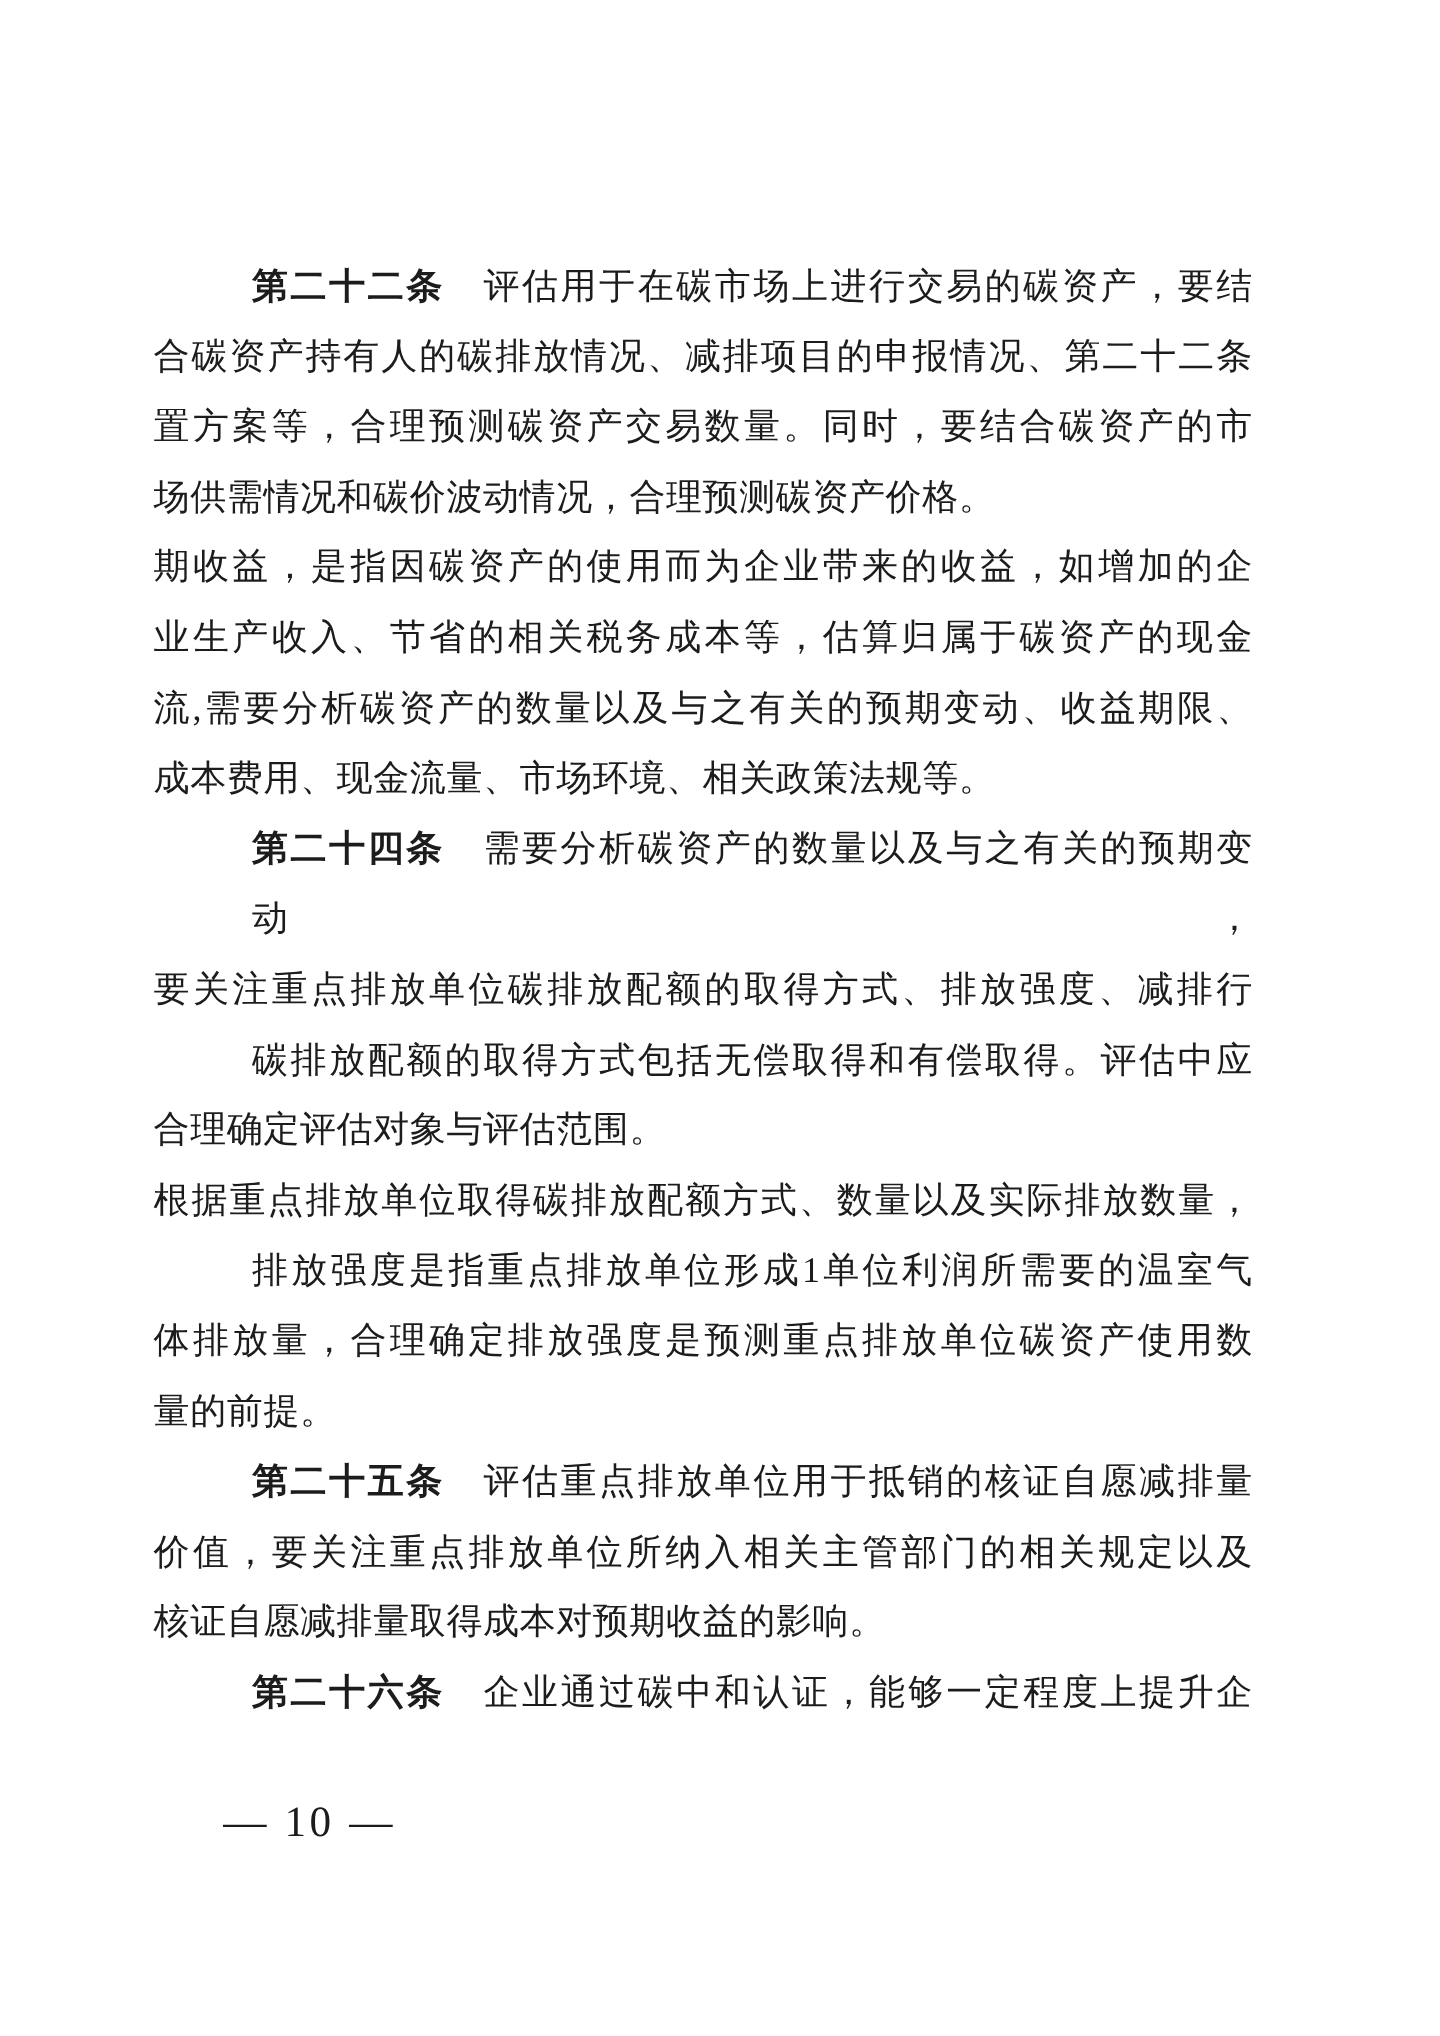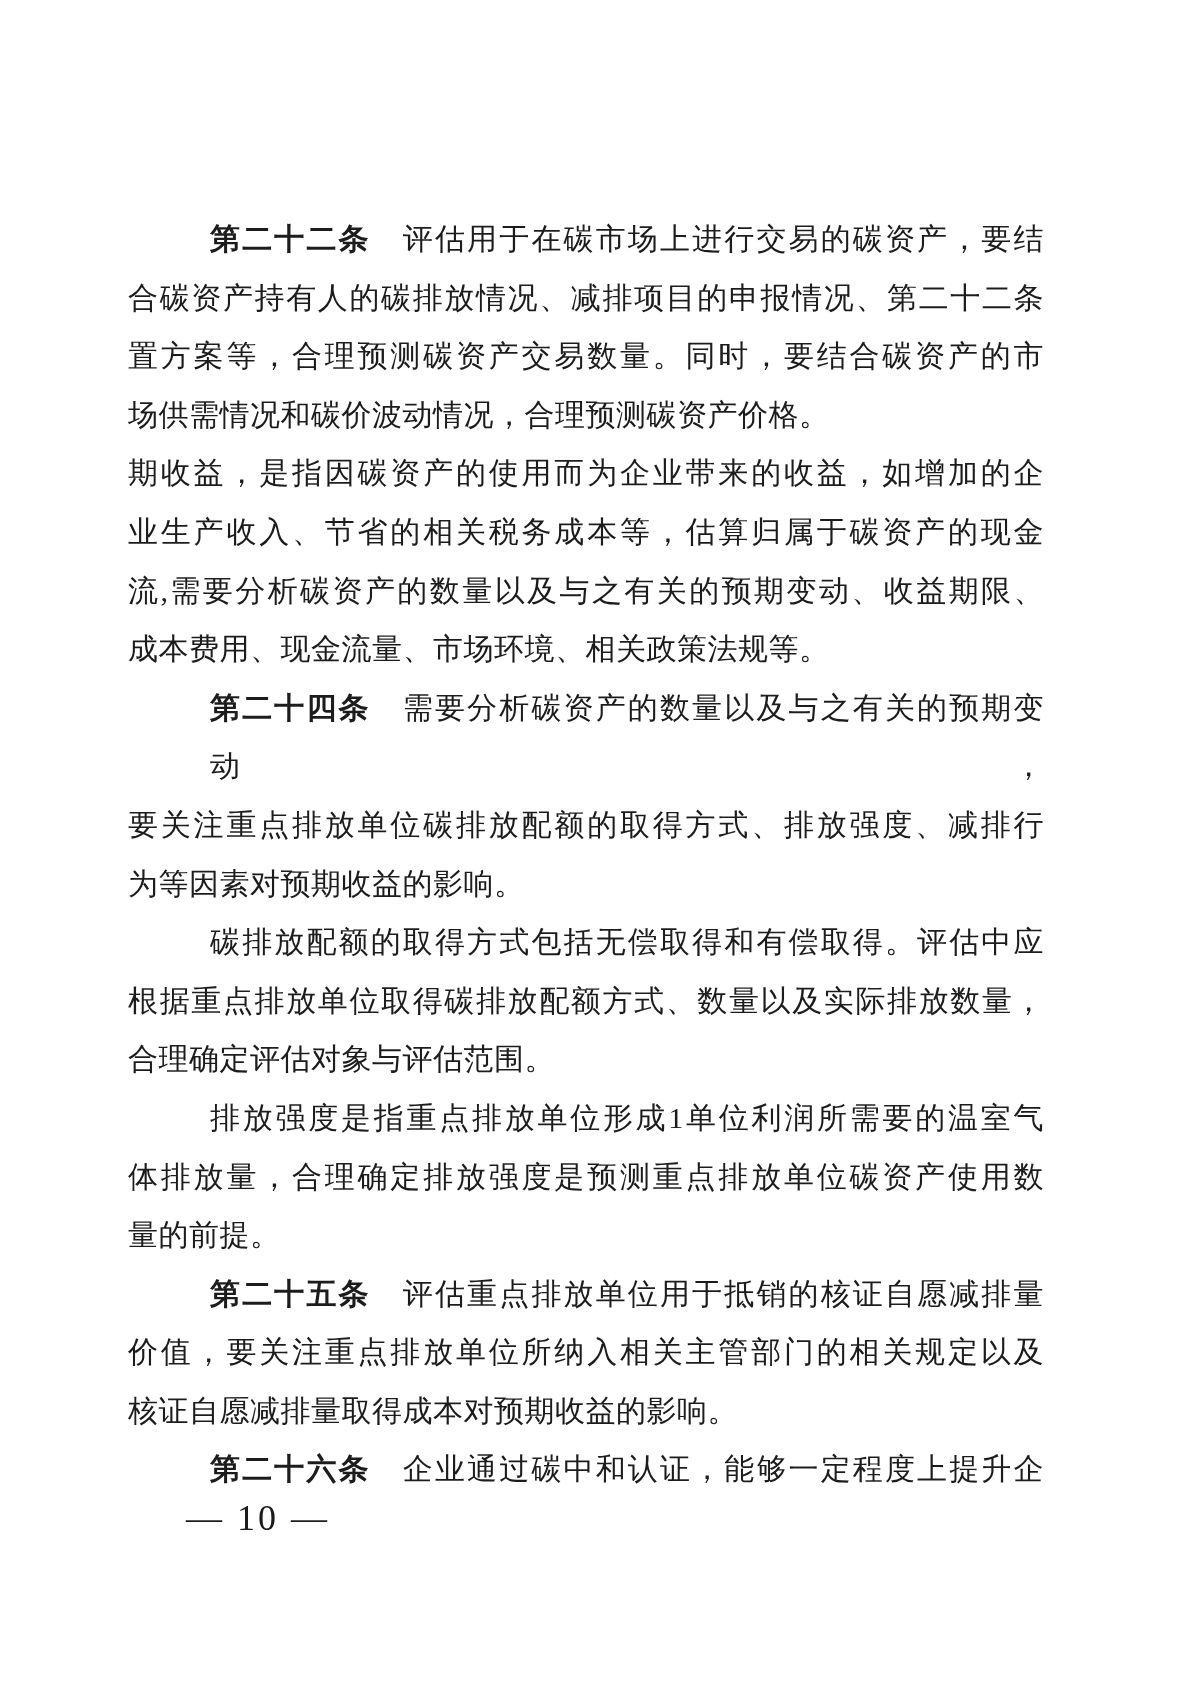--- a/index.html
+++ b/index.html
@@ -60,24 +60,23 @@
       <div class="line indent full"><span class="article-no">第二十二条</span><span>　评估用于在碳市场上进行交易的碳资产，要结</span></div>
       <div class="line full"><span>合碳资产持有人的碳排放情况、减排项目的申报情况、第二十二条</span></div>
       <div class="line full"><span>置方案等，合理预测碳资产交易数量。同时，要结合碳资产的市</span></div>
       <div class="line"><span>场供需情况和碳价波动情况，合理预测碳资产价格。</span></div>
       <div class="line full"><span>期收益，是指因碳资产的使用而为企业带来的收益，如增加的企</span></div>
       <div class="line full"><span>业生产收入、节省的相关税务成本等，估算归属于碳资产的现金</span></div>
       <div class="line full"><span>流,需要分析碳资产的数量以及与之有关的预期变动、收益期限、</span></div>
       <div class="line"><span>成本费用、现金流量、市场环境、相关政策法规等。</span></div>
       <div class="line indent full"><span class="article-no">第二十四条</span><span>　需要分析碳资产的数量以及与之有关的预期变动，</span></div>
       <div class="line full"><span>要关注重点排放单位碳排放配额的取得方式、排放强度、减排行</span></div>
-      <div class="line"><span>为等因素对预期收益的影响。</span></div>
       <div class="line indent full"><span>碳排放配额的取得方式包括无偿取得和有偿取得。评估中应</span></div>
+      <div class="line"><span>合理确定评估对象与评估范围。</span></div>
       <div class="line full"><span>根据重点排放单位取得碳排放配额方式、数量以及实际排放数量，</span></div>
-      <div class="line"><span>合理确定评估对象与评估范围。</span></div>
       <div class="line indent full"><span>排放强度是指重点排放单位形成1单位利润所需要的温室气</span></div>
       <div class="line full"><span>体排放量，合理确定排放强度是预测重点排放单位碳资产使用数</span></div>
       <div class="line"><span>量的前提。</span></div>
       <div class="line indent full"><span class="article-no">第二十五条</span><span>　评估重点排放单位用于抵销的核证自愿减排量</span></div>
       <div class="line full"><span>价值，要关注重点排放单位所纳入相关主管部门的相关规定以及</span></div>
       <div class="line"><span>核证自愿减排量取得成本对预期收益的影响。</span></div>
       <div class="line indent full"><span class="article-no">第二十六条</span><span>　企业通过碳中和认证，能够一定程度上提升企</span></div>
     </div>
   <div class="page-footer">— 10 —</div>
 </div>

